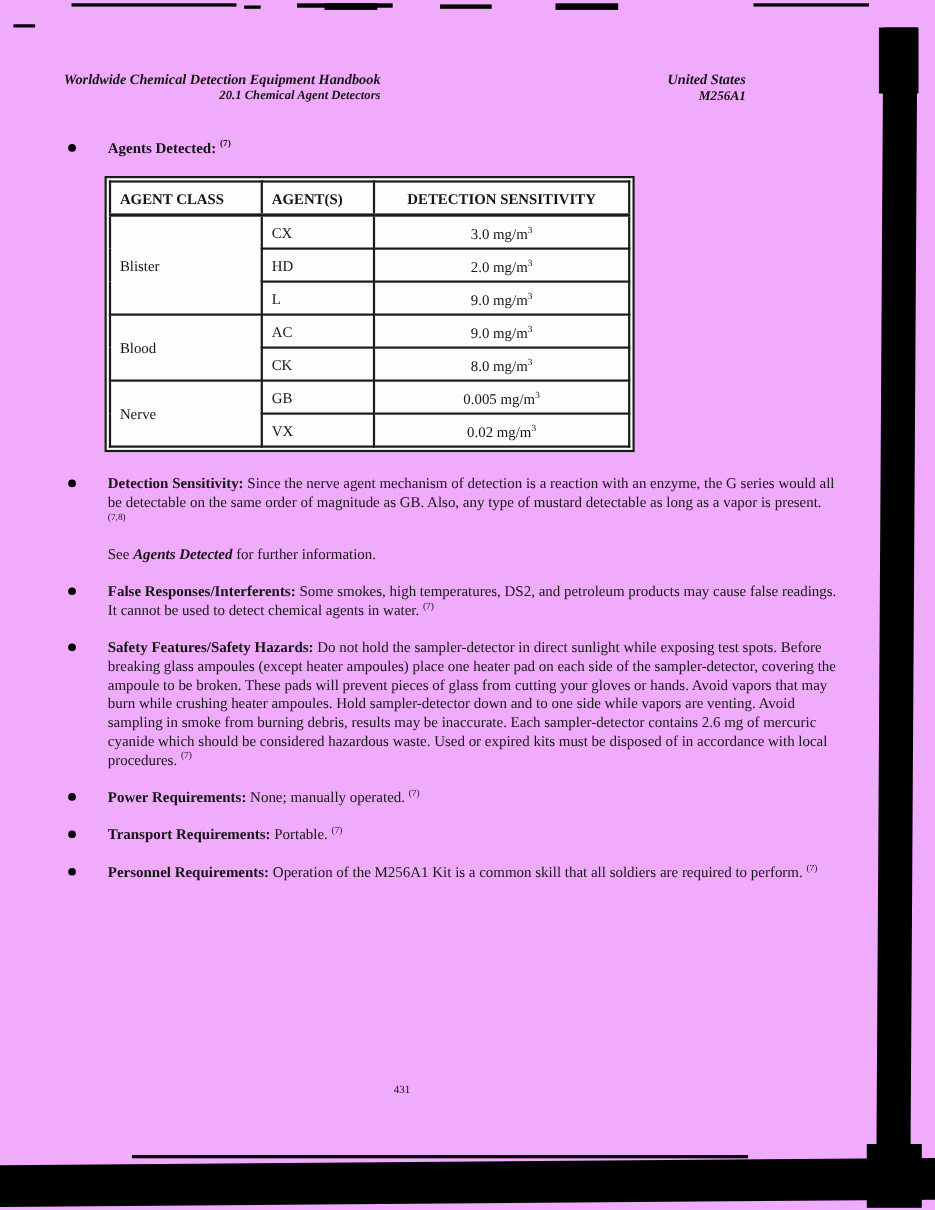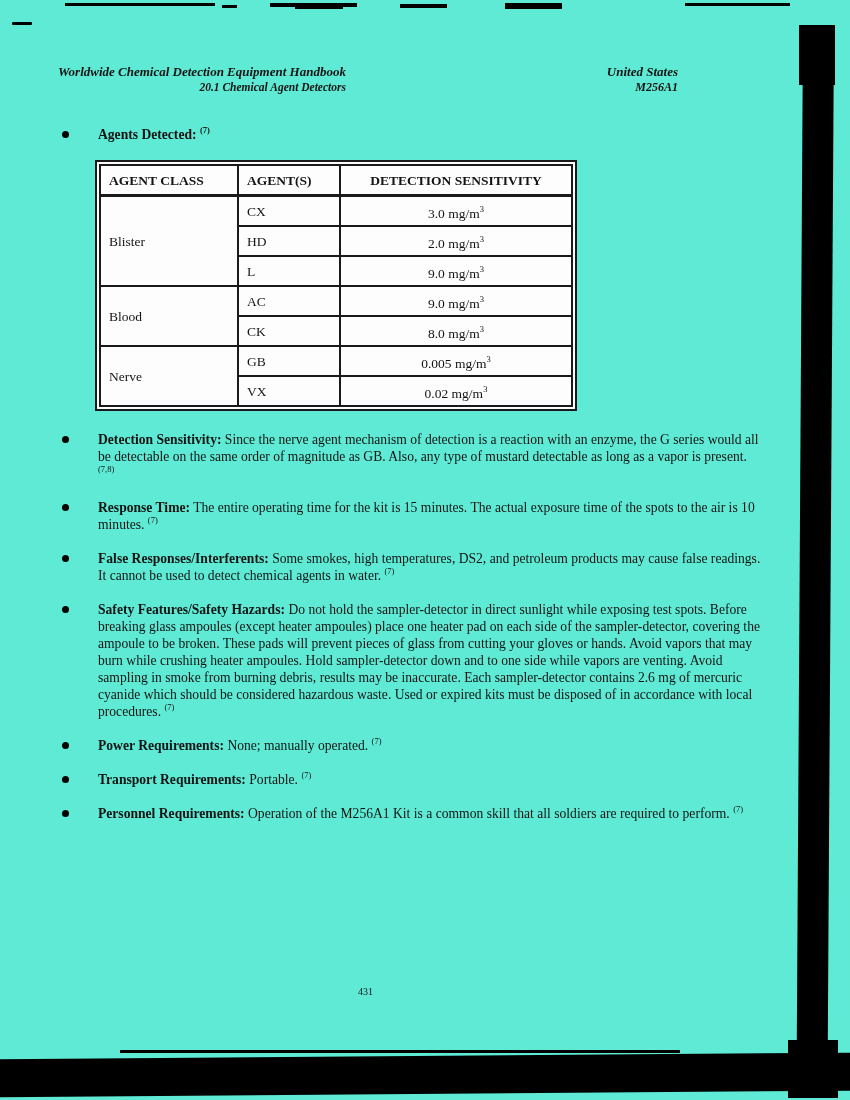--- a/index.html
+++ b/index.html
@@ -5,21 +5,21 @@
   html,body { margin:0; padding:0; }
   body {
     width:850px; height:1100px;
     background:#ffffff;
     font-family:"Liberation Serif", serif;
     color:#141414;
     position:relative;
     overflow:hidden;
     -webkit-font-smoothing:none;
   }
-  .page { position:absolute; inset:0; background:#5eead4; }
+  .page { position:absolute; inset:0; background:#f0abfc; }
 
   
   .artifact { position:absolute; background:#000; }
   .dash-a { left:65px;  top:3px;  width:150px; height:3px; }
   .dash-b { left:222px; top:5px;  width:15px;  height:3px; }
   .dash-c { left:270px; top:3px;  width:87px;  height:4px; }
   .dash-c2{ left:295px; top:3px;  width:48px;  height:6px; }
   .dash-d { left:400px; top:4px;  width:47px;  height:4px; }
   .dash-e { left:505px; top:3px;  width:57px;  height:6px; }
   .dash-f { left:685px; top:3px;  width:105px; height:3px; }
@@ -154,27 +154,25 @@
             </tr>
           </tbody>
         </table>
       </div>
     </div>
 
     <div class="section">
       <span class="bullet"></span>
       <span class="lbl">Detection Sensitivity:</span>
       <span>Since the nerve agent mechanism of detection is a reaction with an enzyme, the G series would all be detectable on the same order of magnitude as GB.  Also, any type of mustard detectable as long as a vapor is present. </span><sup class="ref">(7,8)</sup>
-    </div>
-
-    <div class="section">
-      <span class="bullet"></span>
-      <span class="lbl">Response Time:</span>
-      <span>The entire operating time for the kit is 15 minutes.  The actual exposure time of the spots to the air is 10 minutes. </span><sup class="ref">(7)</sup>
-    </div>
+      <div class="see-line">
+        <span>See </span><span class="see-italic">Agents Detected</span><span> for further information.</span>
+      </div>
+    </div>
+
 
     <div class="section">
       <span class="bullet"></span>
       <span class="lbl">False Responses/Interferents:</span>
       <span>Some smokes, high temperatures, DS2, and petroleum products may cause false readings.  It cannot be used to detect chemical agents in water. </span><sup class="ref">(7)</sup>
     </div>
 
     <div class="section">
       <span class="bullet"></span>
       <span class="lbl">Safety Features/Safety Hazards:</span>

